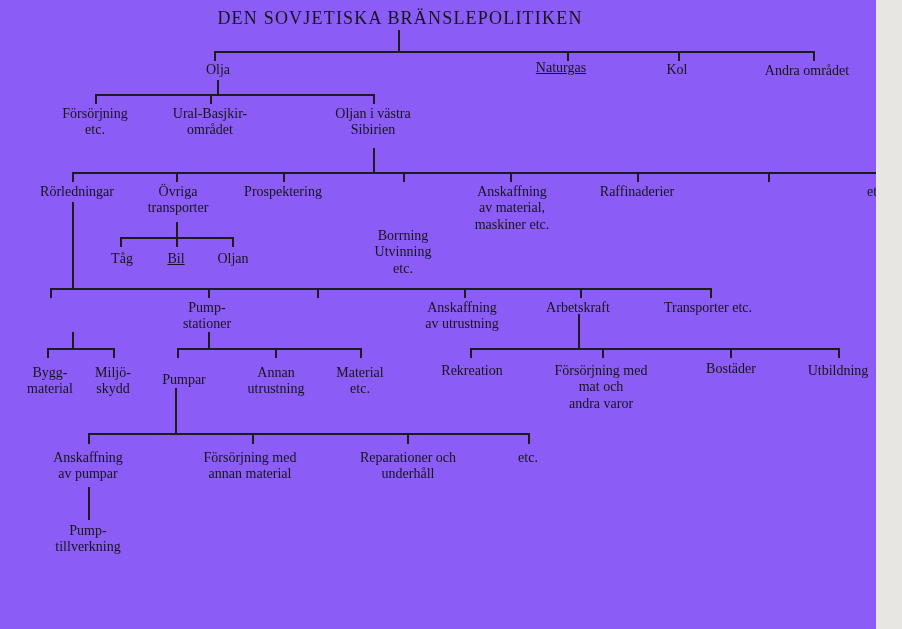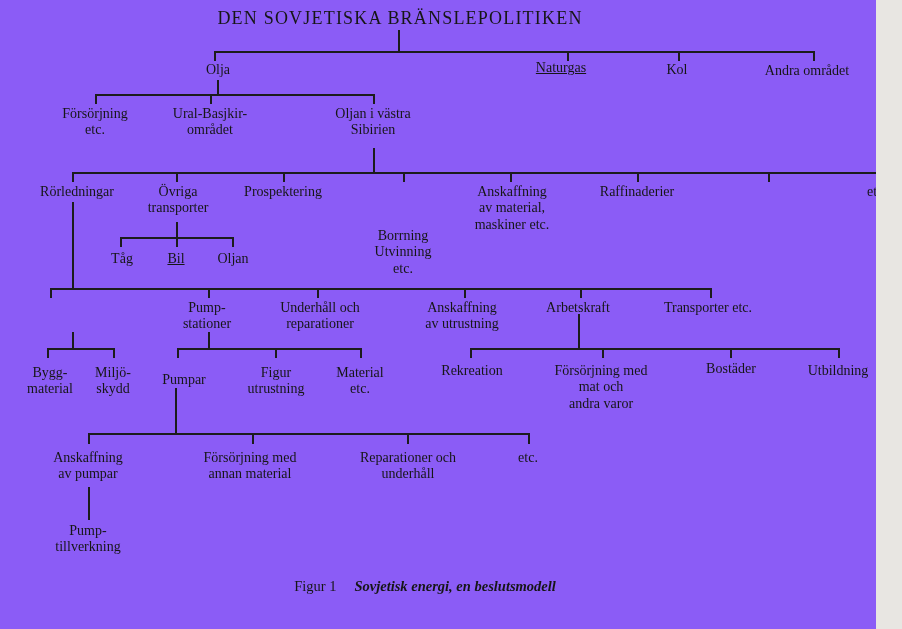--- a/index.html
+++ b/index.html
@@ -139,33 +139,31 @@
 maskiner etc.</div>
   <div class="node" style="left:637px;top:184px;">Raffinaderier</div>
   <div class="node" style="left:877px;top:184px;">etc.</div>
 
   <div class="node" style="left:122px;top:251px;">Tåg</div>
   <div class="node" style="left:176px;top:251px;text-decoration:underline;">Bil</div>
   <div class="node" style="left:233px;top:251px;">Oljan</div>
 
   <div class="node" style="left:207px;top:300px;">Pump-
 stationer</div>
-  <div class="node" style="left:320px;top:300px;">Underhåll och
-reparationer</div>
   <div class="node" style="left:462px;top:300px;">Anskaffning
 av utrustning</div>
   <div class="node" style="left:578px;top:300px;">Arbetskraft</div>
   <div class="node" style="left:708px;top:300px;">Transporter etc.</div>
 
   <div class="node" style="left:50px;top:365px;">Bygg-
 material</div>
   <div class="node" style="left:113px;top:365px;">Miljö-
 skydd</div>
   <div class="node" style="left:184px;top:363px;margin-top:9px;">Pumpar</div>
-  <div class="node" style="left:276px;top:365px;">Figur
+  <div class="node" style="left:276px;top:365px;">Annan
 utrustning</div>
   <div class="node" style="left:360px;top:365px;">Material
 etc.</div>
   <div class="node" style="left:472px;top:363px;">Rekreation</div>
   <div class="node" style="left:601px;top:363px;">Försörjning med
 mat och
 andra varor</div>
   <div class="node" style="left:731px;top:361px;">Bostäder</div>
   <div class="node" style="left:838px;top:363px;">Utbildning</div>
 
@@ -173,18 +171,14 @@
 av pumpar</div>
   <div class="node" style="left:250px;top:450px;">Försörjning med
 annan material</div>
   <div class="node" style="left:408px;top:450px;">Reparationer och
 underhåll</div>
   <div class="node" style="left:528px;top:450px;">etc.</div>
 
   <div class="node" style="left:88px;top:523px;">Pump-
 tillverkning</div>
 
-  <div class="caption" style="left:425px;top:578px;">
-    <span class="fig-label">Figur 1</span>
-    <span class="fig-title">Sovjetisk energi, en beslutsmodell</span>
-  </div>
 
 </div>
 
 </body></html>

